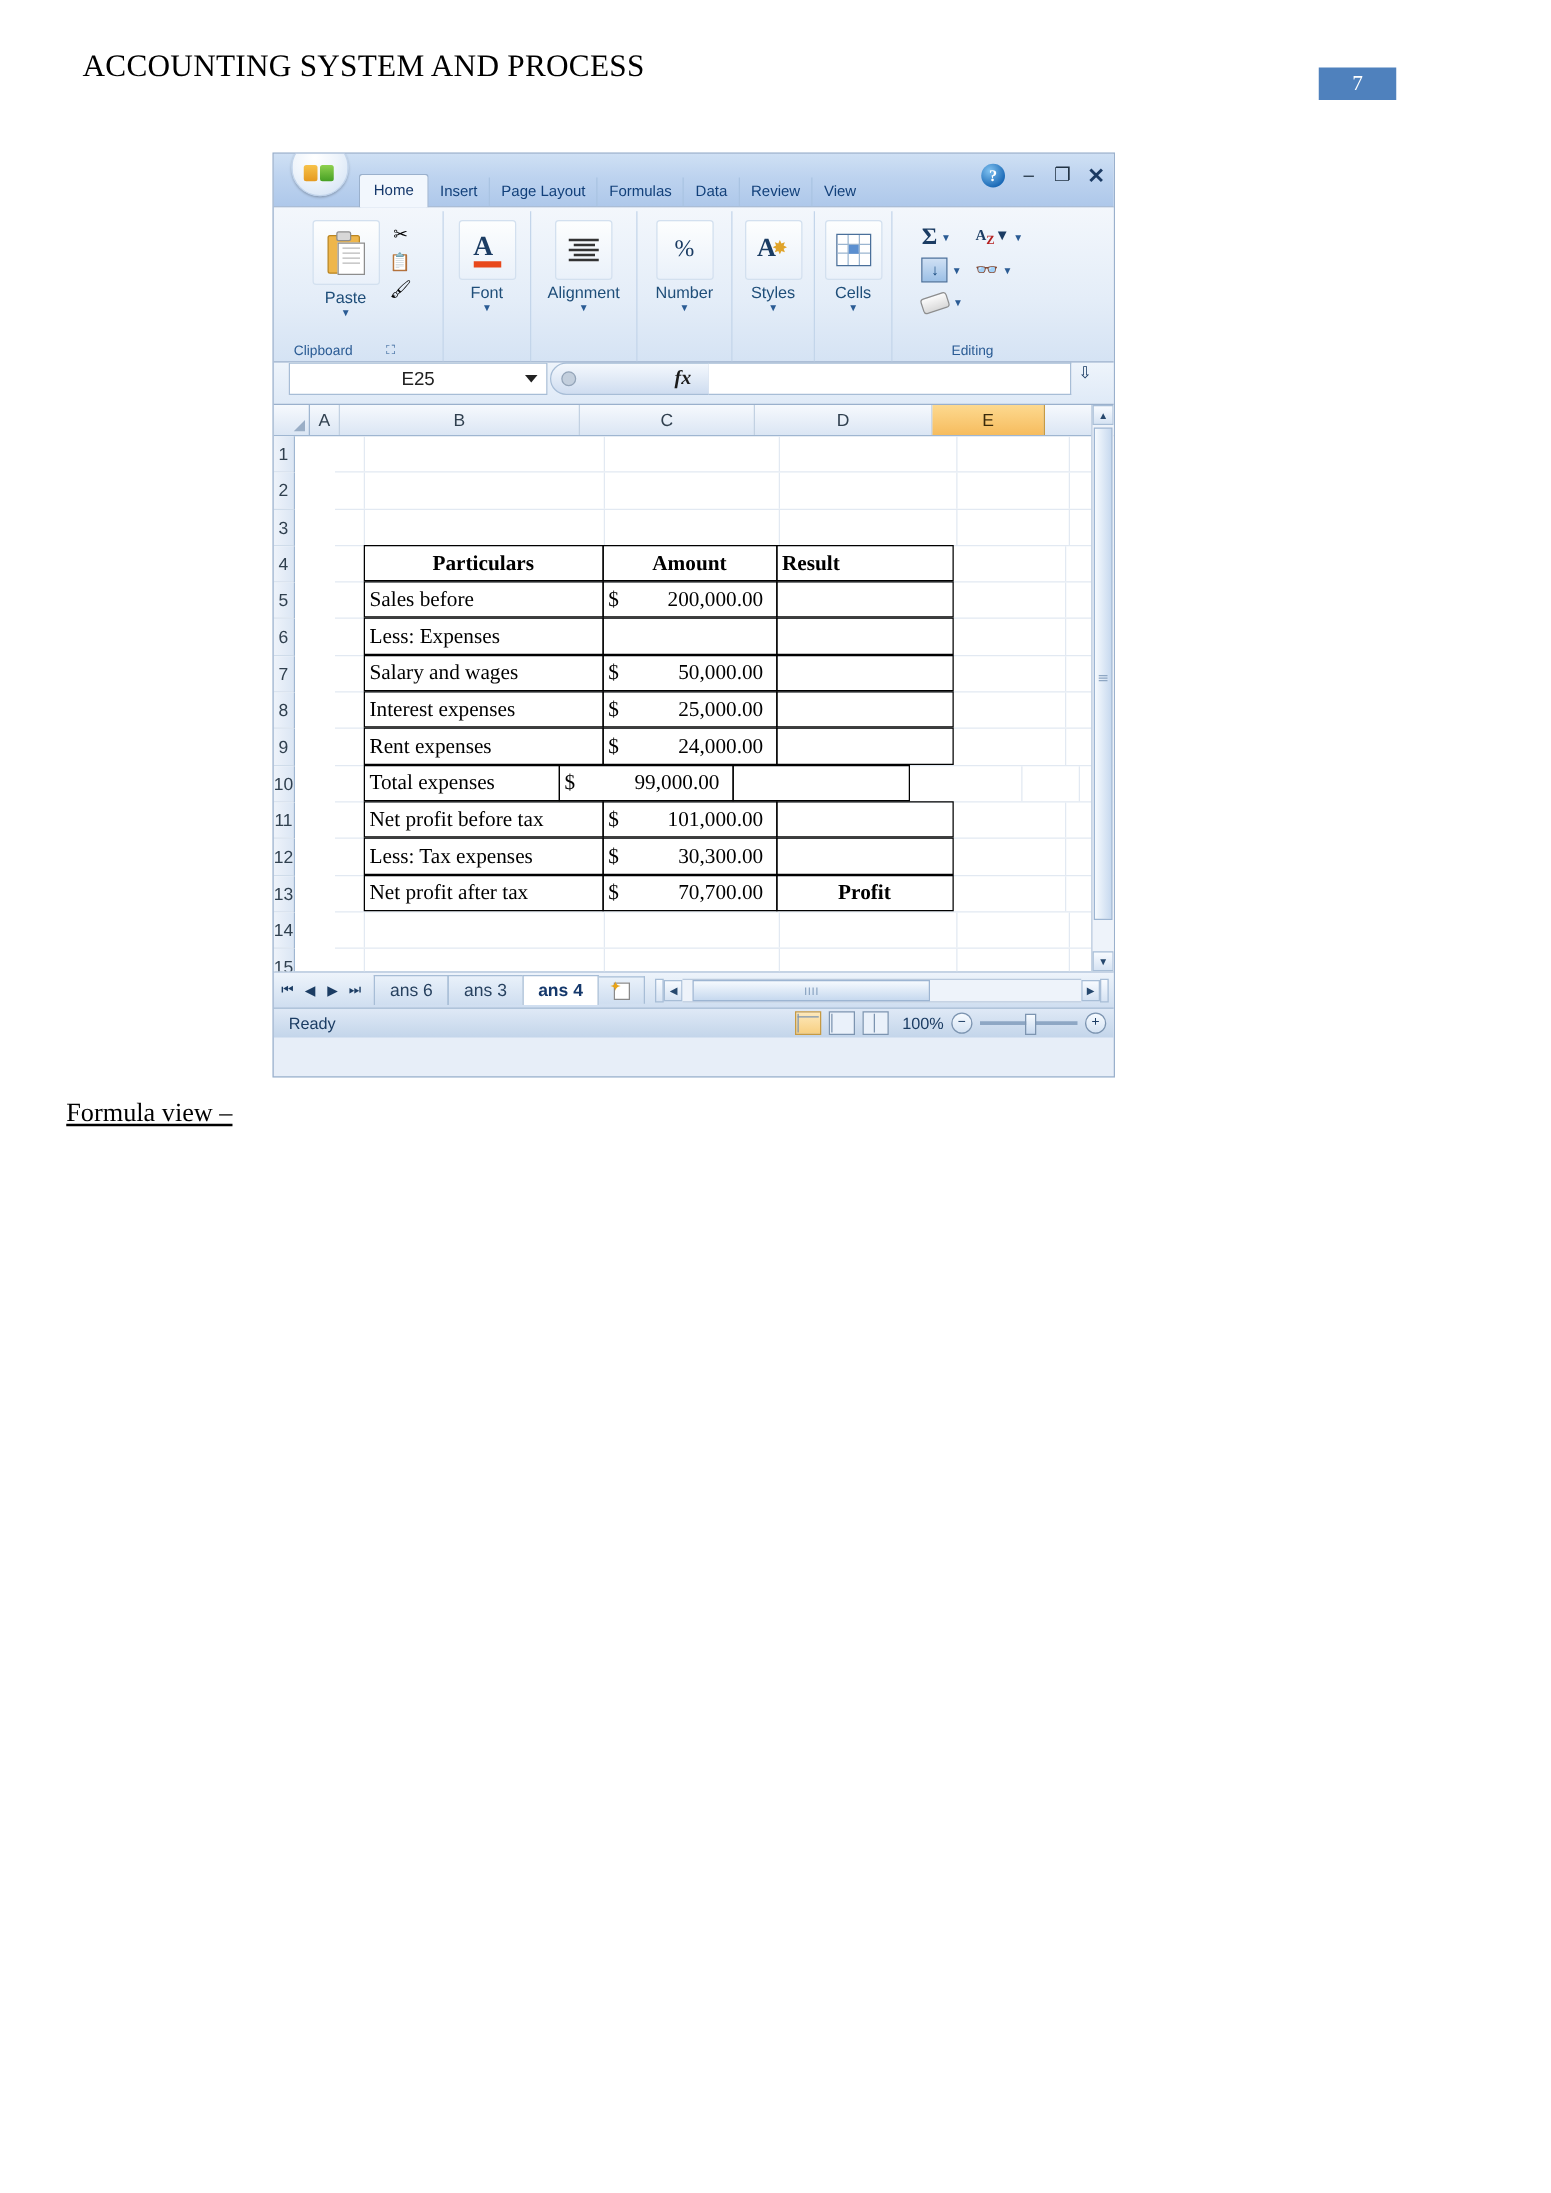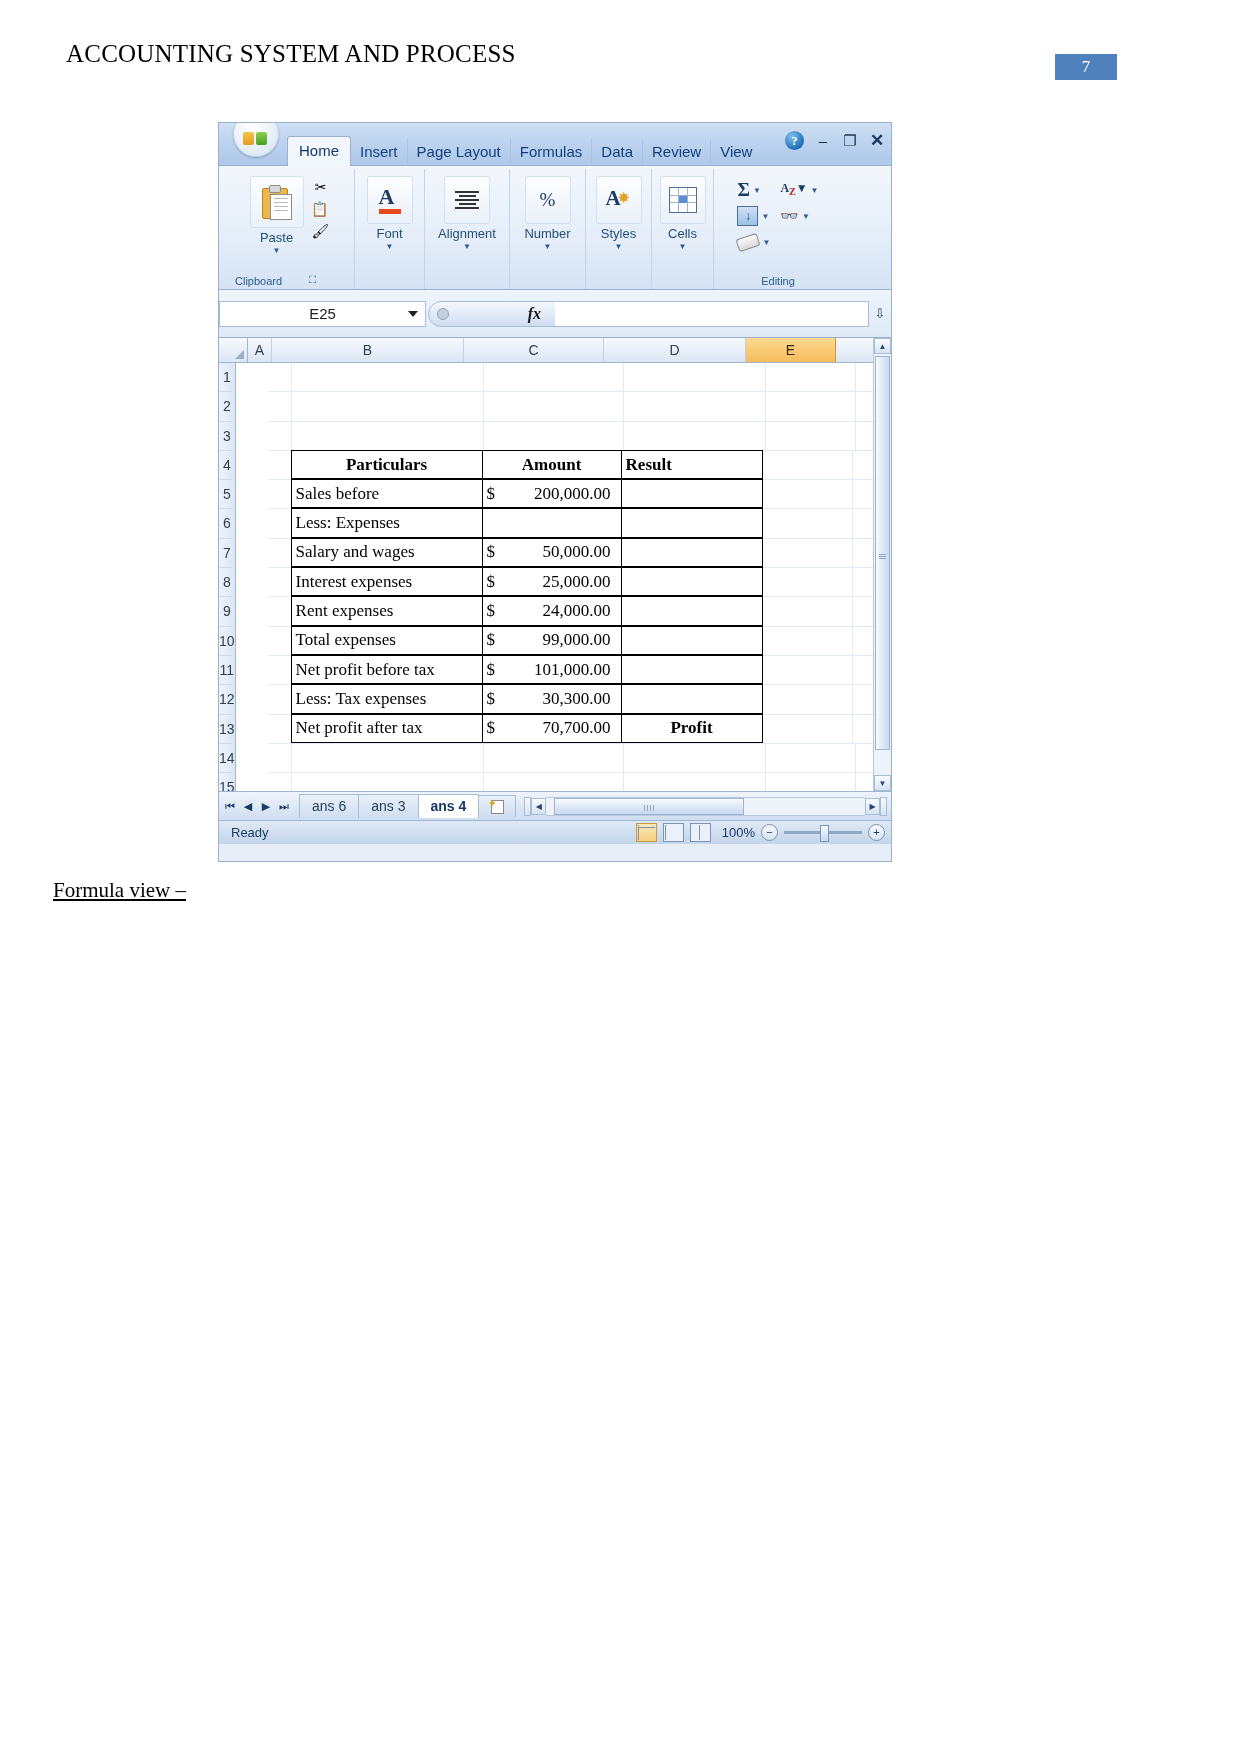--- a/index.html
+++ b/index.html
@@ -71,21 +71,21 @@
   }
   .orb-sq { position:absolute; width:11px; height:13px; border-radius:2px; }
   .orb-sq.a { left:0; top:0; background: linear-gradient(#f7c24a,#e59a20); }
   .orb-sq.b { left:13px; top:0; background: linear-gradient(#8fd14f,#46a024); }
 
   .tabs {
     position: absolute; left: 68px; top: 9px;
     display: flex; align-items: flex-end; height: 33px;
   }
   .tab {
-    font-size: 15px;
+    font-size: 12px;
     color: #12407a;
     padding: 5px 9px 6px 9px;
     line-height: 1;
     border-right: 1px solid #a9c3e2;
     white-space: nowrap;
     cursor: default;
   }
   .tab:last-child { border-right: none; }
   .tab.active {
     background: #f2f7fd;
@@ -178,25 +178,25 @@
   .ed-caret { font-size:8px; color:#2a5b94; }
   .sigma { font-family:"Liberation Serif",serif; font-size:19px; font-weight:bold;}
   .sortico { position:relative; font-size:11px; font-family:"Liberation Serif",serif; line-height:1;}
   .sortico .az { color:#1b3c63; font-weight:bold;}
   .fillico { width:19px;height:18px;border:1px solid #4a6f9a;background:linear-gradient(#cfe0f4,#9cc0e6);display:flex;align-items:center;justify-content:center;color:#14467c;font-size:12px;}
   .findico { font-size:15px; }
   .eraser { width:20px;height:11px;background:linear-gradient(#fbfbfb,#d9d9d9);border:1px solid #8d8d8d;border-radius:3px;transform:rotate(-18deg);}
 
   
   .fbar {
-    height: 48px;
+    height: 34px;
     background: linear-gradient(to bottom,#eef4fb,#dfeaf7);
     border-bottom: 1px solid #9ab0cc;
-    display: flex; align-items: center;
-    padding: 0 0;
+    display: flex; 
+    padding: 0 12px;
     box-sizing: border-box;
   }
   .namebox {
     width: 205px; height: 24px;
     background: #fff; border: 1px solid #a7bdd6;
     display:flex; align-items:center; justify-content:center;
     position: relative;
     font-family:"Liberation Sans",sans-serif; font-size:15px; color:#222;
   }
   .namebox .nb-caret { position:absolute; right:7px; top:9px; width:0;height:0;
@@ -660,21 +660,21 @@
                 <span class="val">24,000.00</span>
               </span>
           </div>
           <div class="gcell boxed" style="width:142px"></div>
           <div class="gcell" style="width:90px"></div>
           <div class="gcell" style="width:46px"></div>
         </div>
 
         <div class="grow">
           <div class="gcell" style="width:24px"></div>
-          <div class="gcell boxed leftcell" style="width:192px">Total expenses</div>
+          <div class="gcell boxed leftcell" style="width:157px">Total expenses</div>
           <div class="gcell boxed amountcell" style="width:140px">
             <span class="amt-wrap">
                 <span class="cur">$</span>
                 <span class="val">99,000.00</span>
               </span>
           </div>
           <div class="gcell boxed" style="width:142px"></div>
           <div class="gcell" style="width:90px"></div>
           <div class="gcell" style="width:46px"></div>
         </div>

